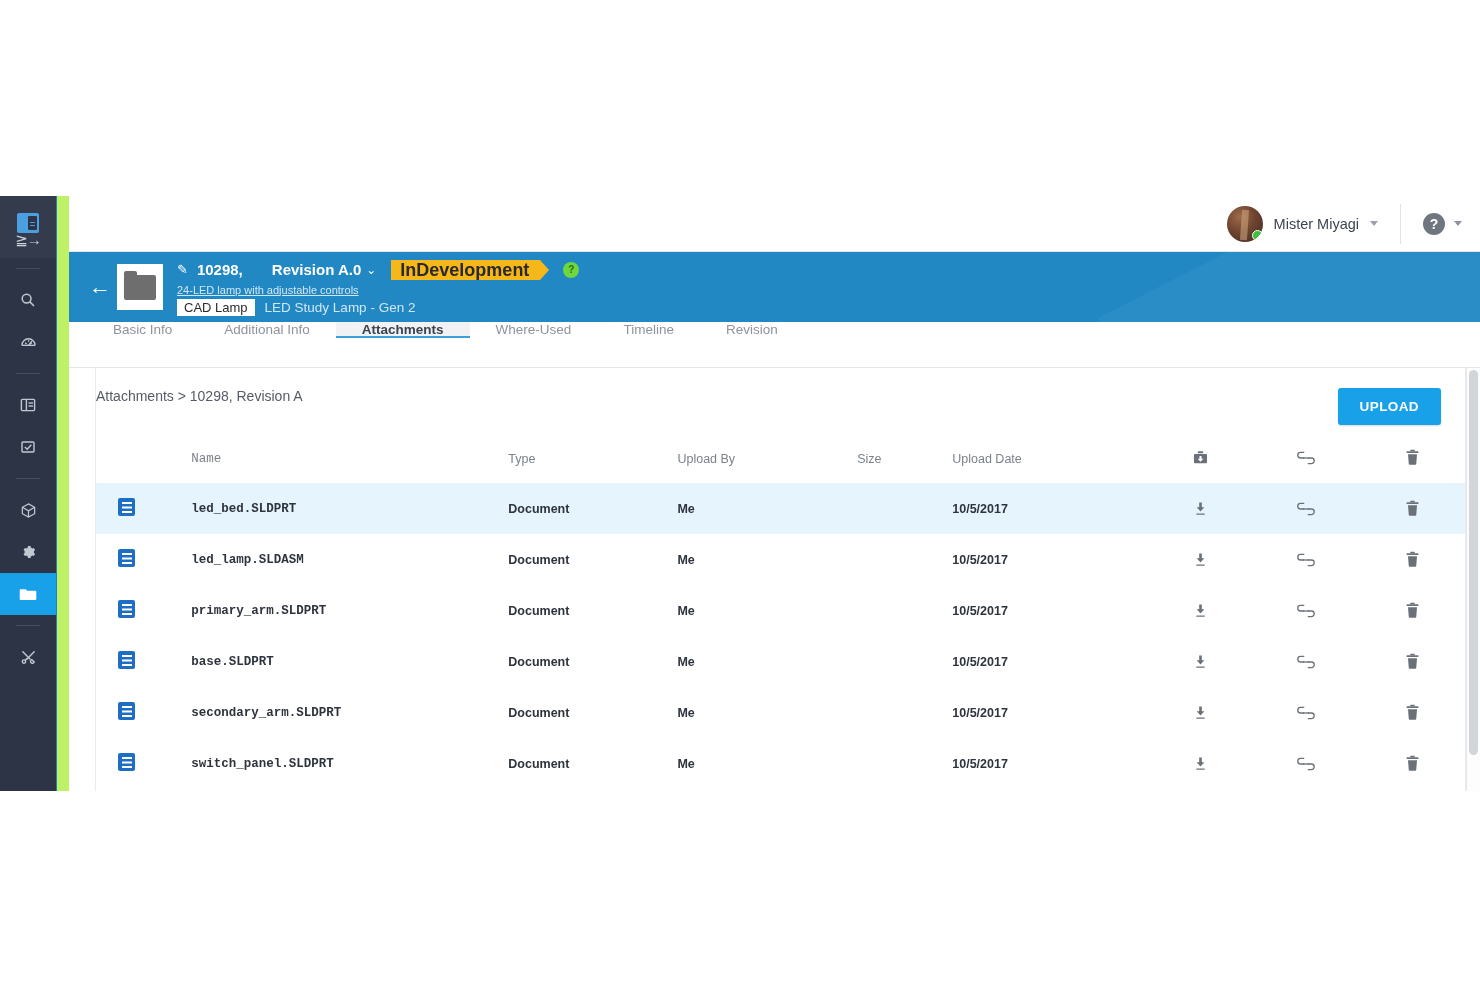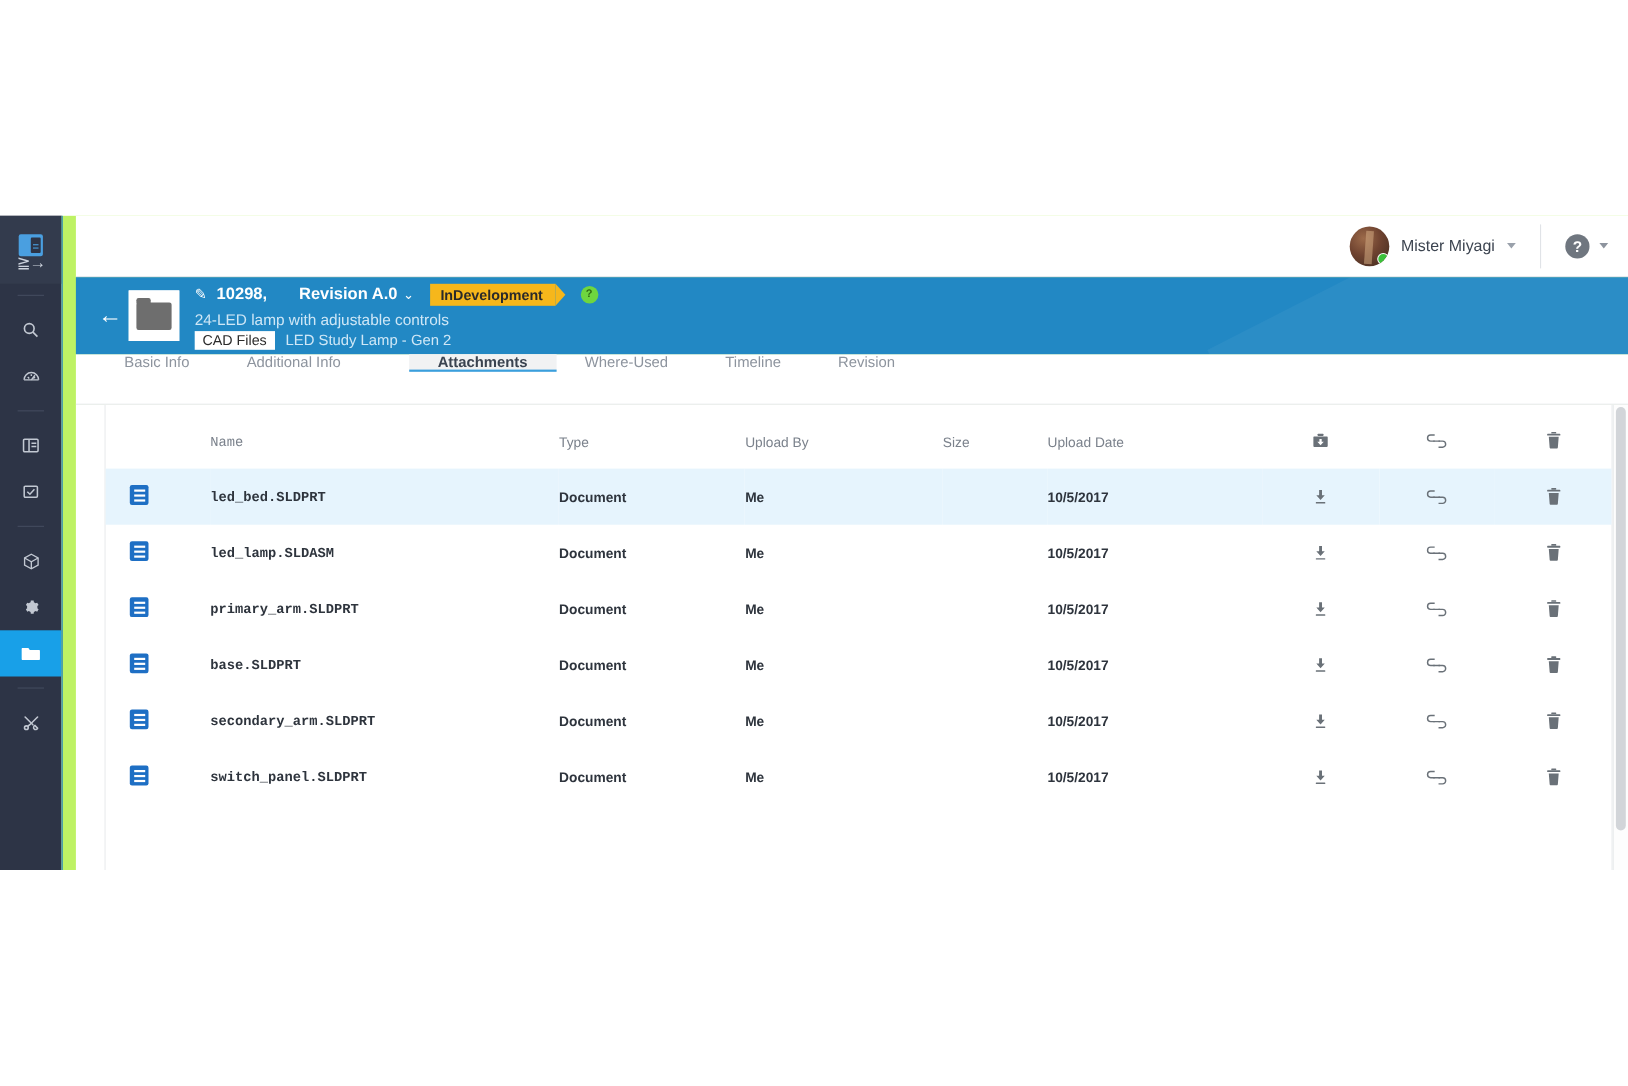--- a/index.html
+++ b/index.html
@@ -245,21 +245,21 @@
   .obj-rev { margin-left: 20px; }
   .rev-caret {
     color: #ffffff;
     font-size: 12px;
     line-height: 1;
     margin-left: -4px;
   }
   .status-tag {
     background: #f6b71b;
     color: #2a2a2a;
-    font-size: 13px;
+    font-size: 18px;
     font-weight: bold;
     padding: 3px 11px 3px 9px;
     margin-left: 6px;
     position: relative;
     height: 20px;
     line-height: 15px;
     white-space: nowrap;
   }
   .status-tag::after {
     content:"";
@@ -278,23 +278,24 @@
     font-size: 10px;
     font-weight: bold;
     display:flex;
     align-items:center;
     justify-content:center;
     margin-left: 14px;
     line-height:1;
   }
   .obj-desc {
     color: #cfe7f6;
-    font-size: 14px;
+    font-size: 11px;
     margin-top: 3px;
     white-space: nowrap;
+    text-decoration: underline;
   }
   .obj-line3 {
     display: flex;
     align-items: center;
     gap: 10px;
     margin-top: 3px;
   }
   .obj-chip {
     background: #ffffff;
     color: #2b2b2b;
@@ -359,21 +360,20 @@
     align-items: center;
     padding: 0 26px;
     font-size: 13.5px;
     color: #8d949e;
     position: relative;
   }
   .tab.active {
     color: #3a4350;
     font-weight: bold;
     background: #f1f2f3;
-    margin-left: 36px;
   }
   .tab.active::after {
     content:"";
     position:absolute;
     left:0; right:0; bottom:-1px;
     height: 2px;
     background: #3b9fdc;
   }
 
   
@@ -608,39 +608,43 @@
         <div class="obj-line1">
           <span class="edit-pencil">✎</span>
           <span class="obj-id">10298,</span>
           <span class="obj-rev">Revision A.0</span>
           <span class="rev-caret">⌄</span>
           <span class="status-tag">InDevelopment</span>
           <span class="status-help">?</span>
         </div>
         <div class="obj-desc">24-LED lamp with adjustable controls</div>
         <div class="obj-line3">
-          <span class="obj-chip">CAD Files</span>
+          <span class="obj-chip">CAD Lamp</span>
           <span class="obj-parent">LED Study Lamp - Gen 2</span>
         </div>
       </div>
 
     </section>
 
     <nav id="tabs">
       <div class="tab">Basic Info</div>
       <div class="tab">Additional Info</div>
       <div class="tab active">Attachments</div>
       <div class="tab">Where-Used</div>
       <div class="tab">Timeline</div>
       <div class="tab">Revision</div>
     </nav>
 
     <section id="panel">
       <div id="panel-inner">
 
+        <div id="breadcrumb-row">
+          <div id="breadcrumb">Attachments &gt; 10298, Revision A</div>
+          <div id="upload-btn">UPLOAD</div>
+        </div>
 
         <table id="attach-table">
           <thead>
             <tr>
               <th class="col-icon"></th>
               <th class="col-name">Name</th>
               <th class="col-type">Type</th>
               <th class="col-by">Upload By</th>
               <th class="col-size">Size</th>
               <th class="col-date">Upload Date</th>

